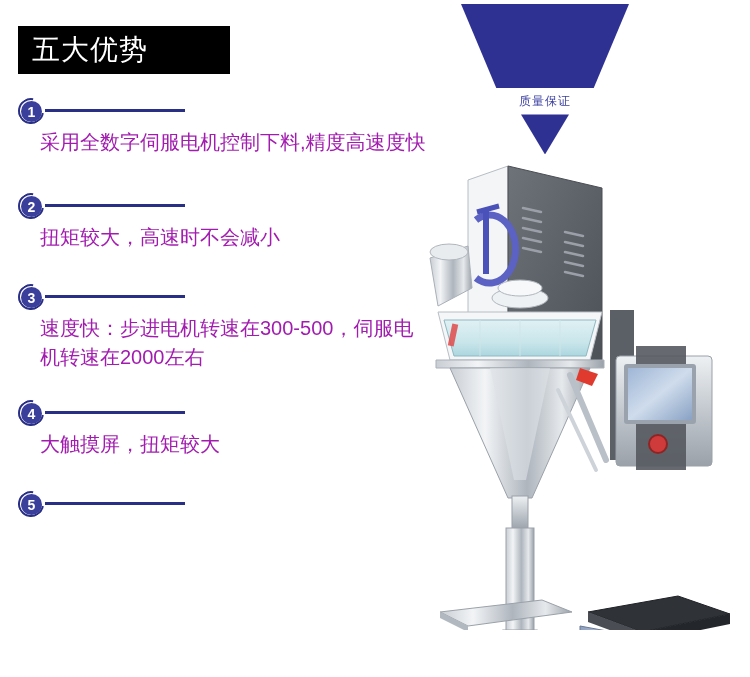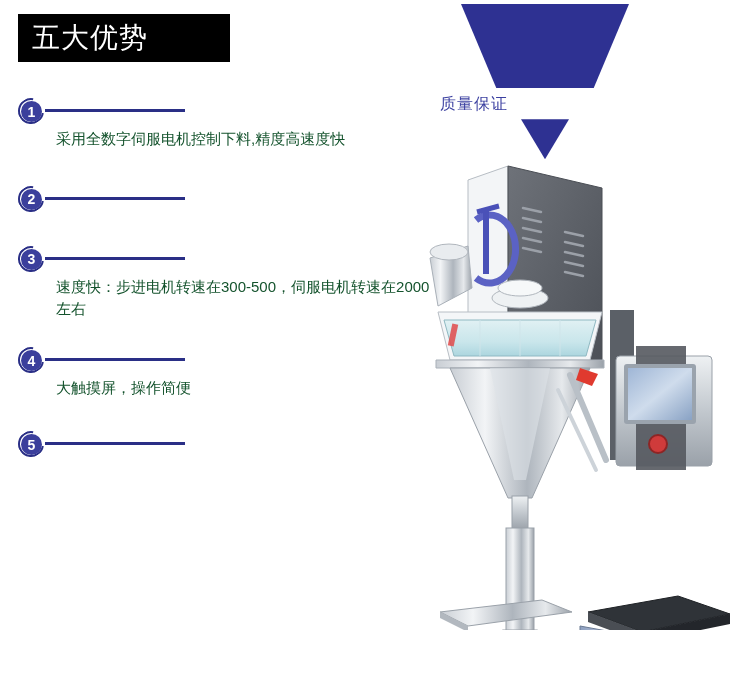--- a/index.html
+++ b/index.html
@@ -6,21 +6,21 @@
   html, body {
     width: 750px; height: 677px;
     background: #ffffff;
     font-family: "Liberation Sans", "DejaVu Sans", sans-serif;
     overflow: hidden;
   }
   #page { position: relative; width: 750px; height: 677px; background: #fff; }
 
   
   .title-banner {
-    position: absolute; left: 18px; top: 14px;
+    position: absolute; left: 18px; top: 26px;
     width: 212px; height: 48px;
     background: #000000;
     display: flex; align-items: center;
   }
   .title-banner .title-text {
     color: #ffffff;
     font-size: 28px;
     letter-spacing: 1px;
     padding-left: 14px;
     line-height: 1;
@@ -52,43 +52,44 @@
     font-size: 14px;
     font-weight: bold;
     line-height: 1;
   }
   .rule {
     position: absolute; left: 27px; top: 13px;
     width: 140px; height: 3px;
     background: #2a2f86;
   }
   .feature-text {
-    margin-left: 38px;
+    margin-left: 22px;
     margin-top: 2px;
-    font-size: 15px;
+    font-size: 20px;
     line-height: 1.45;
-    color: #14532d;
+    color: #a21caf;
     max-width: 390px;
   }
   .f1 { margin-bottom: 34px; }
   .f2 { margin-bottom: 30px; }
   .f3 { margin-bottom: 26px; }
   .f4 { margin-bottom: 30px; }
 
   
   .quality { position: absolute; left: 440px; top: 4px; width: 210px; }
   .trapezoid {
     width: 168px; height: 84px;
     margin: 0 auto;
     background: #2e3192;
     clip-path: polygon(0% 0%, 100% 0%, 79% 100%, 21% 100%);
   }
   .quality-label {
+    text-align: center;
     color: #3a3fa0;
-    font-size: 16px;
+    font-size: 12px;
     letter-spacing: 1px;
     margin-top: 6px;
     line-height: 1.2;
   }
   .triangle {
     width: 48px; height: 40px;
     margin: 6px auto 0;
     background: #2e3192;
     clip-path: polygon(0% 0%, 100% 0%, 50% 100%);
   }
@@ -120,20 +121,21 @@
     </div>
 
     <div class="feature f2">
       <div class="feature-head">
         <div class="badge">
           <span class="ring"></span>
           <span class="disc">2</span>
         </div>
         <span class="rule"></span>
       </div>
+      <div class="feature-text">扭矩较大，高速时不会减小</div>
     </div>
 
     <div class="feature f3">
       <div class="feature-head">
         <div class="badge">
           <span class="ring"></span>
           <span class="disc">3</span>
         </div>
         <span class="rule"></span>
       </div>
@@ -141,21 +143,21 @@
     </div>
 
     <div class="feature f4">
       <div class="feature-head">
         <div class="badge">
           <span class="ring"></span>
           <span class="disc">4</span>
         </div>
         <span class="rule"></span>
       </div>
-      <div class="feature-text">大触摸屏，操作简便</div>
+      <div class="feature-text">大触摸屏，扭矩较大</div>
     </div>
 
     <div class="feature f5">
       <div class="feature-head">
         <div class="badge">
           <span class="ring"></span>
           <span class="disc">5</span>
         </div>
         <span class="rule"></span>
       </div>

